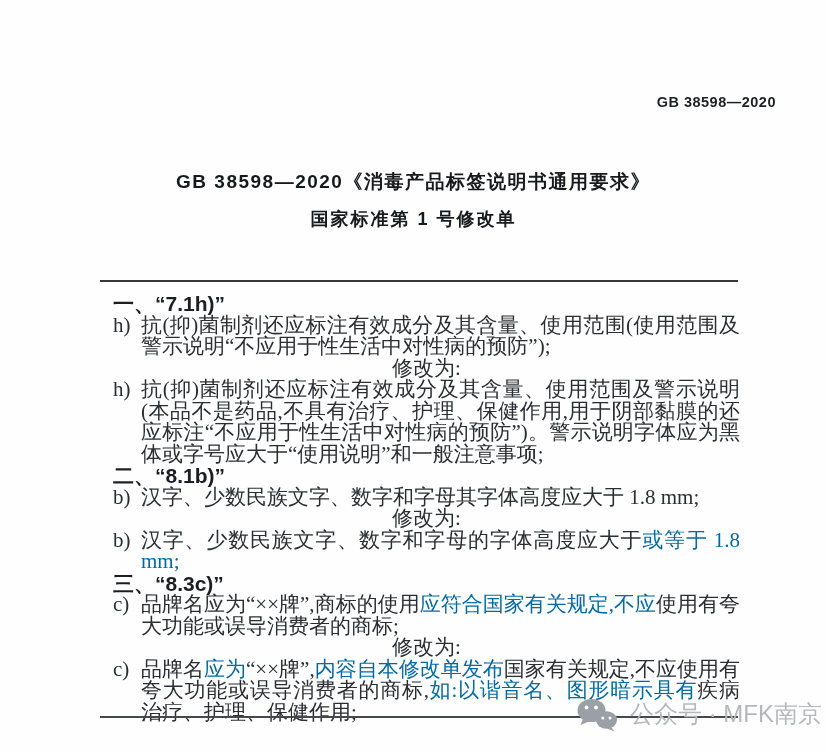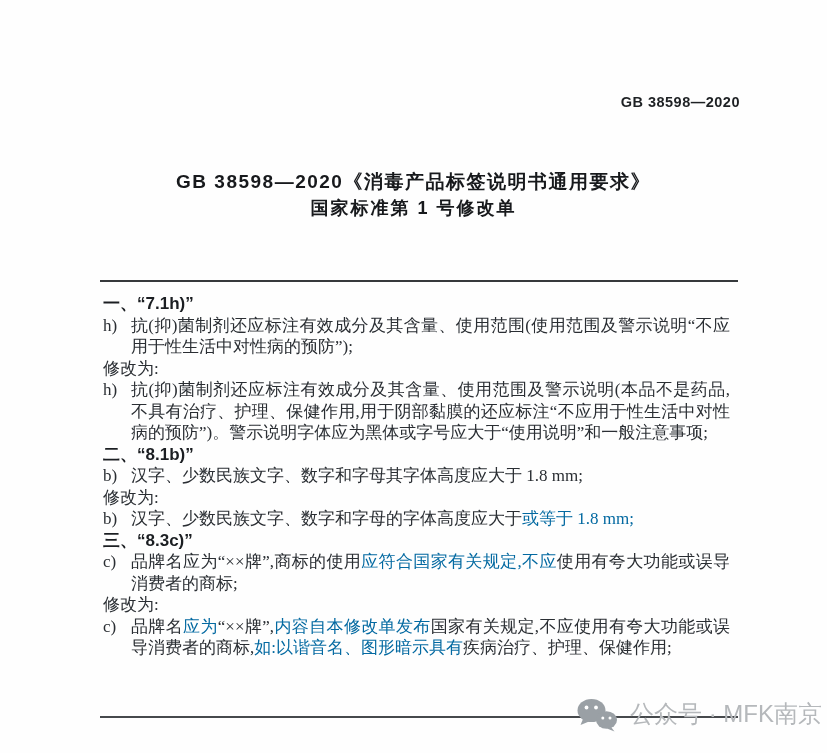--- a/index.html
+++ b/index.html
@@ -15,60 +15,61 @@
     position: absolute;
     top: 94px;
     left: 0;
     width: 740px;
     text-align: right;
     font-family: "Liberation Sans", sans-serif;
     font-weight: bold;
     font-size: 14.5px;
     letter-spacing: 0.5px;
     color: #1e2124;
+    padding-left: 36px;
   }
   .title-block {
     position: absolute;
     top: 169px;
     left: 0;
     width: 827px;
     text-align: center;
     color: #17191c;
     font-family: "Liberation Sans", sans-serif;
     font-weight: bold;
   }
   .title-line1 { font-size: 19px; letter-spacing: 1.5px; }
-  .title-line2 { font-size: 18px; letter-spacing: 2px; margin-top: 1px; }
+  .title-line2 { font-size: 18px; letter-spacing: 2px; margin-top: 12px; }
   .rule {
     position: absolute;
     left: 100px;
     width: 638px;
     height: 2px;
     background: #36393c;
   }
   .rule-top { top: 280px; }
   .rule-bottom { top: 716px; height: 1.6px; background: #46494c; }
   #content {
     position: absolute;
-    left: 103px;
+    left: 113px;
     top: 293px;
     width: 627px;
-    font-size: 17px;
+    font-size: 21px;
     line-height: 21.5px;
     color: #2a2e33;
   }
   .sec-heading {
     font-family: "Liberation Sans", sans-serif;
     font-weight: bold;
     color: #1b1e22;
   }
   .clause { display: flex; }
   .clause .lbl { flex: none; width: 28px; }
   .clause .txt { flex: 1; text-align: justify; }
-  .modify-row { text-align: left; }
+  .modify-row { text-align: center; }
   .tint { color: #0369a1; }
   .footer-para {
     position: absolute;
     left: 85px;
     top: 664px;
     width: 673px;
     font-size: 15px;
     line-height: 21.8px;
     text-align: justify;
     text-indent: 2.9em;

